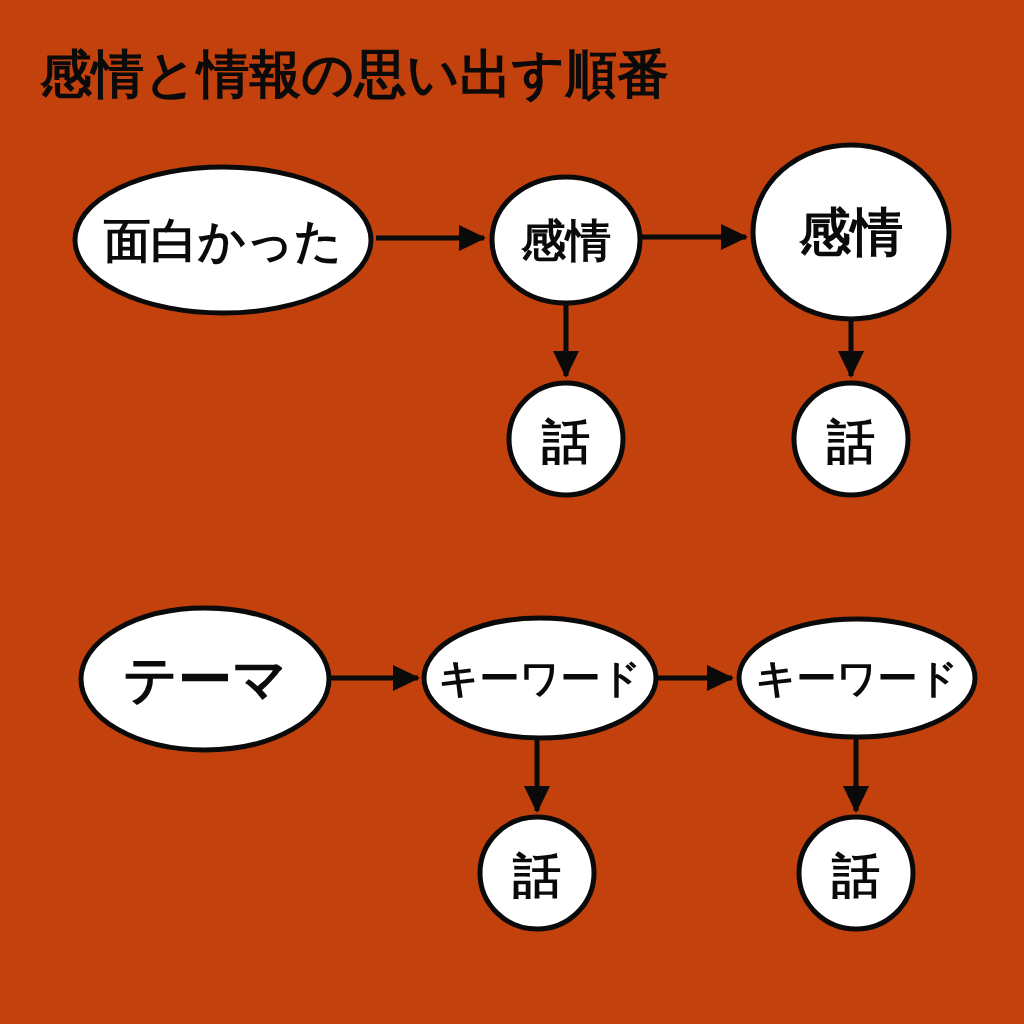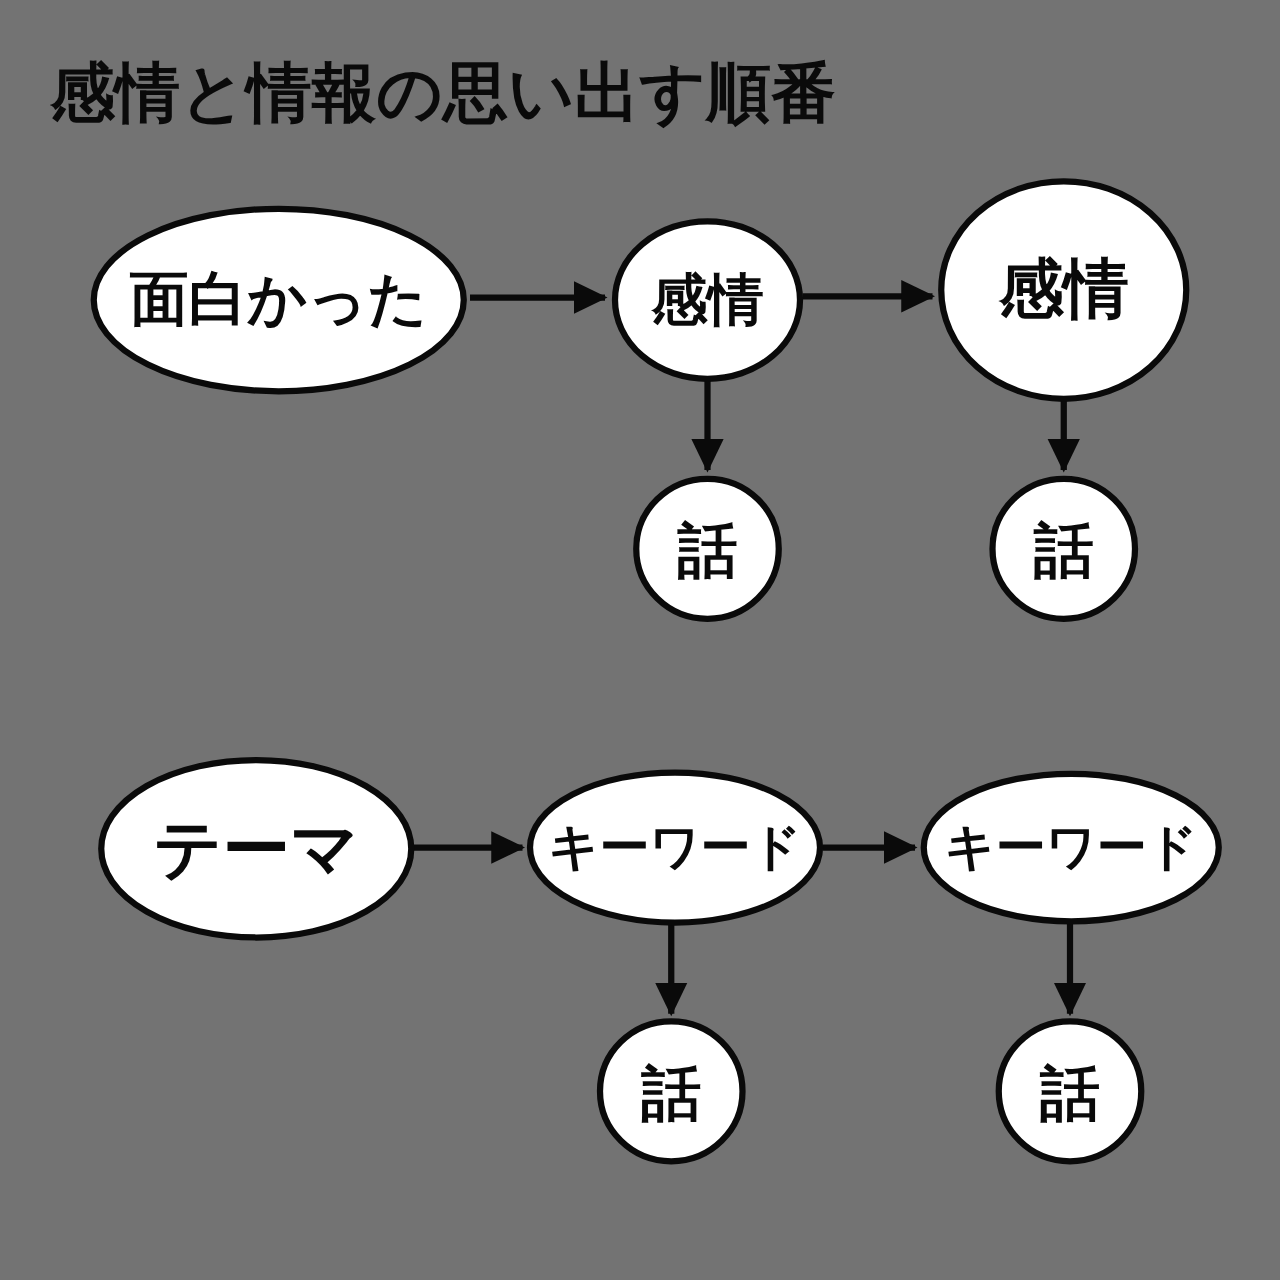--- a/index.html
+++ b/index.html
@@ -8,21 +8,21 @@
     background: #ffffff;
     width: 1024px;
     height: 1024px;
     overflow: hidden;
     font-family: "DejaVu Sans", "Liberation Sans", sans-serif;
   }
   .canvas {
     position: relative;
     width: 1024px;
     height: 1024px;
-    background: #737373;
+    background: #c2410c;
   }
   svg text {
     font-family: "DejaVu Sans", "Liberation Sans", sans-serif;
     font-weight: 600;
     fill: #0a0a0a;
   }
   .node-shape {
     fill: #ffffff;
     stroke: #0a0a0a;
     stroke-width: 5;

